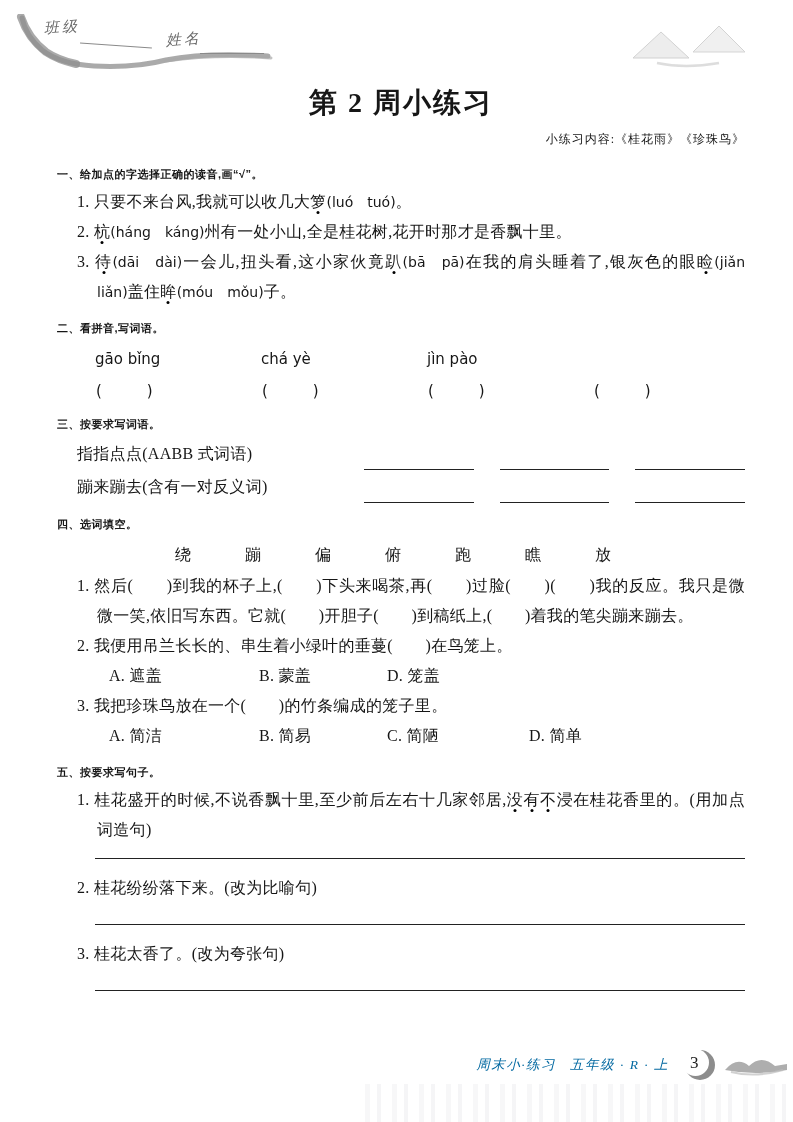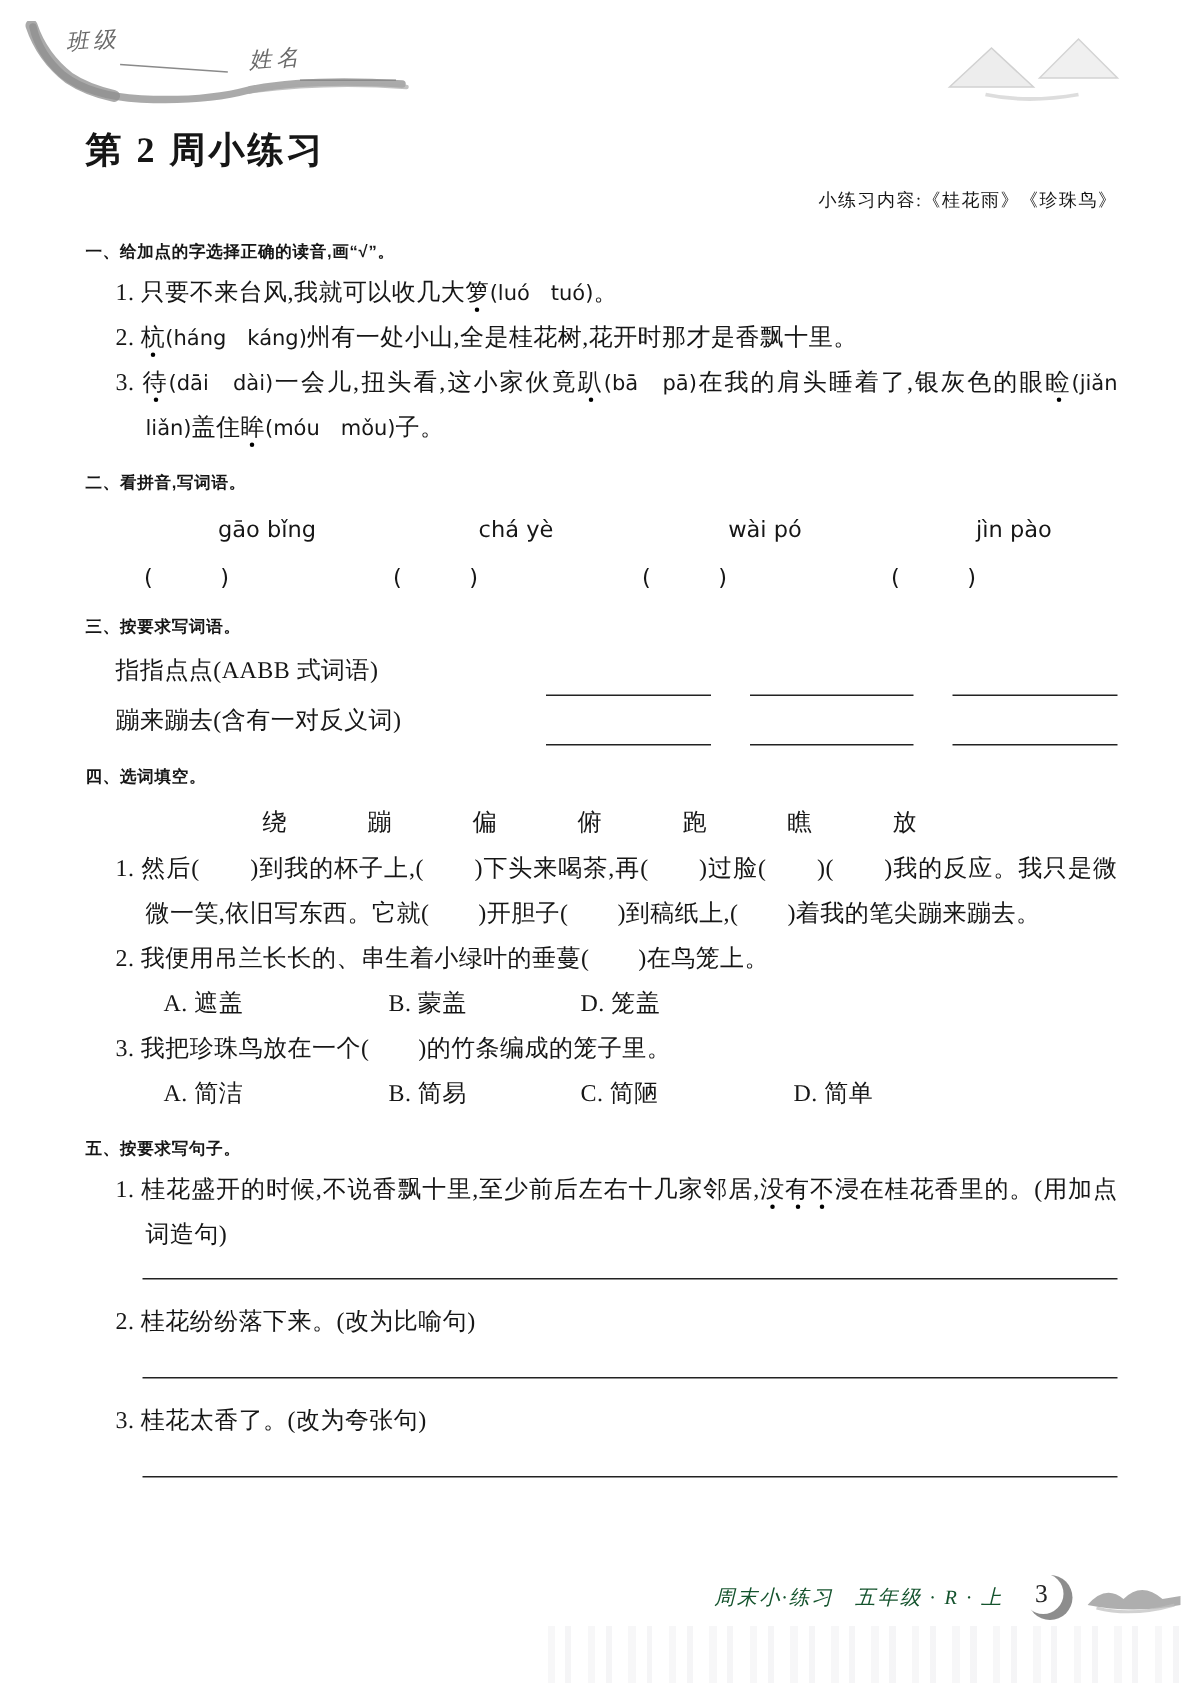--- a/index.html
+++ b/index.html
@@ -16,57 +16,57 @@
     letter-spacing:3px;transform:rotate(-4deg);
   }
   .class-label{left:44px;top:18px;}
   .name-label{left:166px;top:30px;}
   .write-line{position:absolute;border-bottom:1.2px solid #8a8a8a;height:1px;}
   .class-write-line{left:80px;top:44px;width:72px;transform:rotate(4deg);}
   .name-write-line{left:200px;top:52px;width:64px;}
   .mountains-top{position:absolute;right:28px;top:16px;}
   
   .main{position:absolute;left:57px;top:0;width:688px;}
-  .page-title{margin-top:84px;font-size:24px;font-weight:bold;letter-spacing:2px;}
+  .page-title{margin-top:84px;text-align:center;font-size:28px;font-weight:bold;letter-spacing:2px;}
   .page-subtitle{margin-top:9px;text-align:right;font-size:12px;letter-spacing:1px;}
   .sec-heading{
     margin-top:10px;margin-bottom:2px;
     font-family:"Liberation Sans","DejaVu Sans",sans-serif;
     font-weight:bold;font-size:11px;line-height:22px;letter-spacing:.5px;
   }
   .sec-heading.first{margin-top:15px;}
   .q{
     margin-left:20px;padding-left:20px;text-indent:-20px;
     font-size:16px;line-height:30px;text-align:justify;letter-spacing:.3px;
   }
   .pinyin{font-family:"DejaVu Sans","Liberation Sans",sans-serif;font-size:14px;letter-spacing:0;}
   .em-dot{position:relative;}
   .em-dot::after{
     content:"";position:absolute;left:50%;bottom:-4px;transform:translateX(-50%);
     width:3px;height:3px;border-radius:50%;background:#000;
   }
   
   .pinyin-grid{display:grid;grid-template-columns:repeat(4,166px);margin-left:38px;margin-top:9px;}
-  .pinyin-cell{font-family:"DejaVu Sans","Liberation Sans",sans-serif;font-size:15px;line-height:23px;text-align:center;}
+  .pinyin-cell{font-family:"DejaVu Sans","Liberation Sans",sans-serif;font-size:15px;line-height:23px;}
   .paren-cell{font-size:15px;line-height:23px;padding-left:1px;font-family:"DejaVu Sans","Liberation Sans",sans-serif;}
   
   .word-row{display:flex;margin-left:20px;font-size:16px;height:33px;line-height:33px;letter-spacing:.3px;gap:19px;}
   .word-row-label{width:268px;flex:none;}
   .blanks{flex:1;display:flex;gap:26px;align-items:flex-end;}
   .blank{flex:1;border-bottom:1.3px solid #222;height:26px;}
   
   .word-bank{display:flex;gap:54px;margin:7px 0 3px 118px;font-size:16px;height:26px;line-height:26px;}
   .choices{display:grid;grid-template-columns:150px 128px 142px 1fr;margin-left:52px;font-size:16px;line-height:30px;letter-spacing:.3px;}
   
   .answer-line{margin-left:38px;border-bottom:1.3px solid #222;height:13px;}
   .answer-line.gap{margin-top:8px;}
   .q.spaced{margin-top:14px;}
   
   .footer{position:absolute;right:4px;top:1048px;height:34px;display:flex;align-items:center;gap:14px;}
-  .footer-text{font-size:13.5px;color:#14532d;letter-spacing:1.5px;font-style:italic;}
+  .footer-text{font-size:13.5px;color:#0369a1;letter-spacing:1.5px;font-style:italic;}
   .moon-wrap{position:relative;width:34px;height:34px;}
   .moon-wrap svg{position:absolute;left:0;top:0;}
   .page-num{position:absolute;left:7px;top:5px;font-size:17px;color:#222;font-family:"Liberation Serif",serif;}
   .footer-mountains{margin-left:-6px;}
   
   .barcode{
     position:absolute;left:365px;right:0;bottom:0;height:38px;opacity:.5;
     background:repeating-linear-gradient(90deg,#efeff1 0 5px,#ffffff 5px 12px,#ebebee 12px 16px,#ffffff 16px 27px);
   }
 </style>
@@ -97,21 +97,20 @@
 
   <div class="sec-heading first">一、给加点的字选择正确的读音,画“√”。</div>
   <div class="q"><span>1. 只要不来台风,我就可以收几大</span><span class="em-dot">箩</span><span class="pinyin">(luó　tuó)</span><span>。</span></div>
   <div class="q"><span>2. </span><span class="em-dot">杭</span><span class="pinyin">(háng　káng)</span><span>州有一处小山,全是桂花树,花开时那才是香飘十里。</span></div>
   <div class="q"><span>3. </span><span class="em-dot">待</span><span class="pinyin">(dāi　dài)</span><span>一会儿,扭头看,这小家伙竟</span><span class="em-dot">趴</span><span class="pinyin">(bā　pā)</span><span>在我的肩头睡着了,银灰色的眼</span><span class="em-dot">睑</span><span class="pinyin">(jiǎn　liǎn)</span><span>盖住</span><span class="em-dot">眸</span><span class="pinyin">(móu　mǒu)</span><span>子。</span></div>
 
   <div class="sec-heading">二、看拼音,写词语。</div>
   <div class="pinyin-grid">
     <span class="pinyin-cell">gāo bǐng</span>
     <span class="pinyin-cell">chá yè</span>
-    <span class="pinyin-cell">wài pó</span>
     <span class="pinyin-cell">jìn pào</span>
   </div>
   <div class="pinyin-grid">
     <span class="paren-cell">(　　　)</span>
     <span class="paren-cell">(　　　)</span>
     <span class="paren-cell">(　　　)</span>
     <span class="paren-cell">(　　　)</span>
   </div>
 
   <div class="sec-heading">三、按要求写词语。</div>

